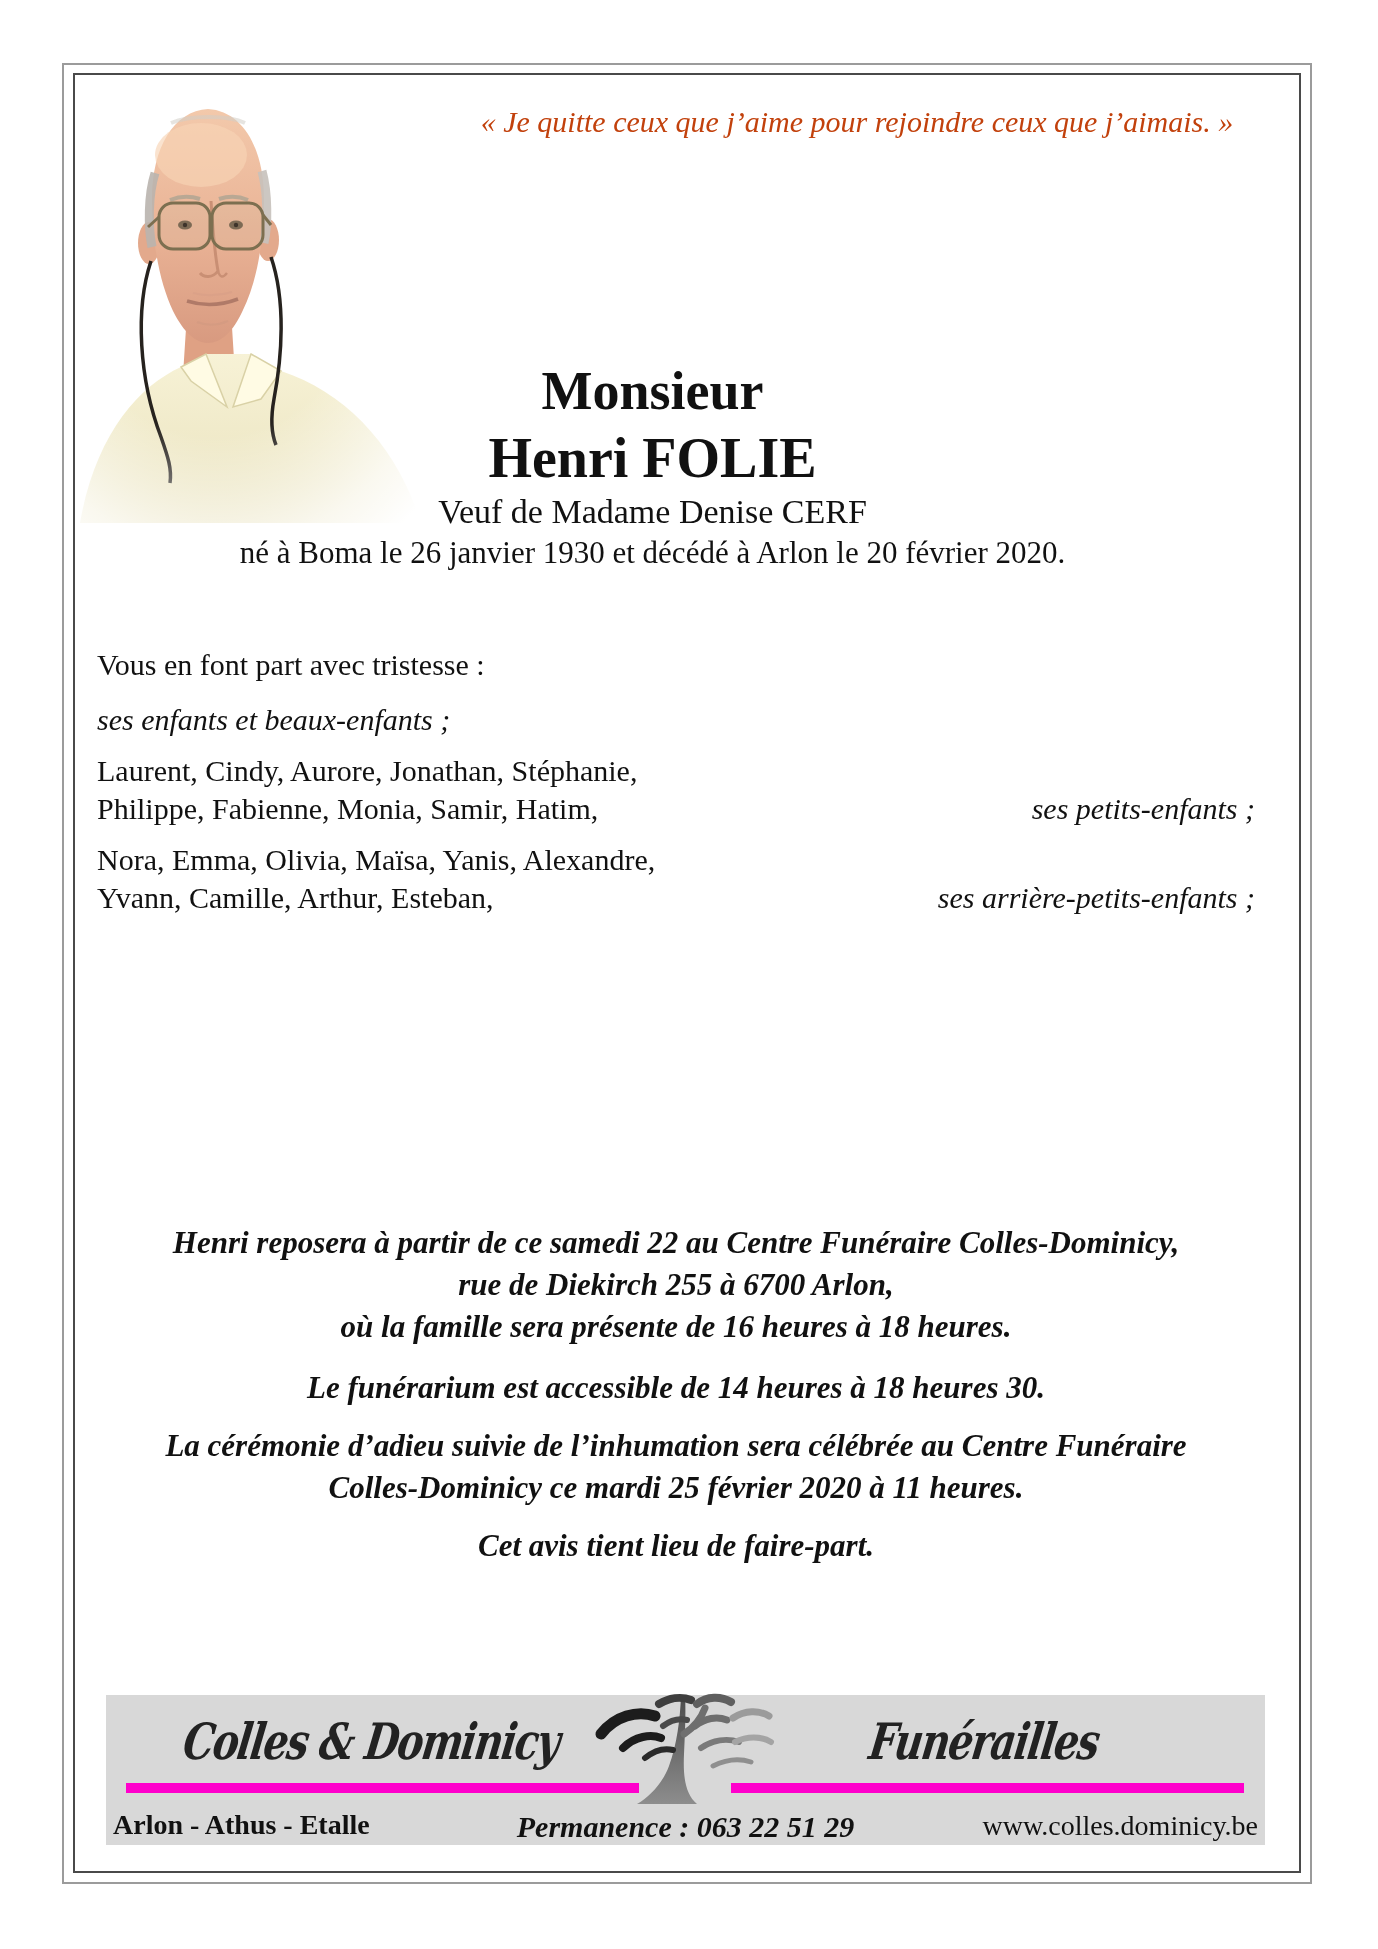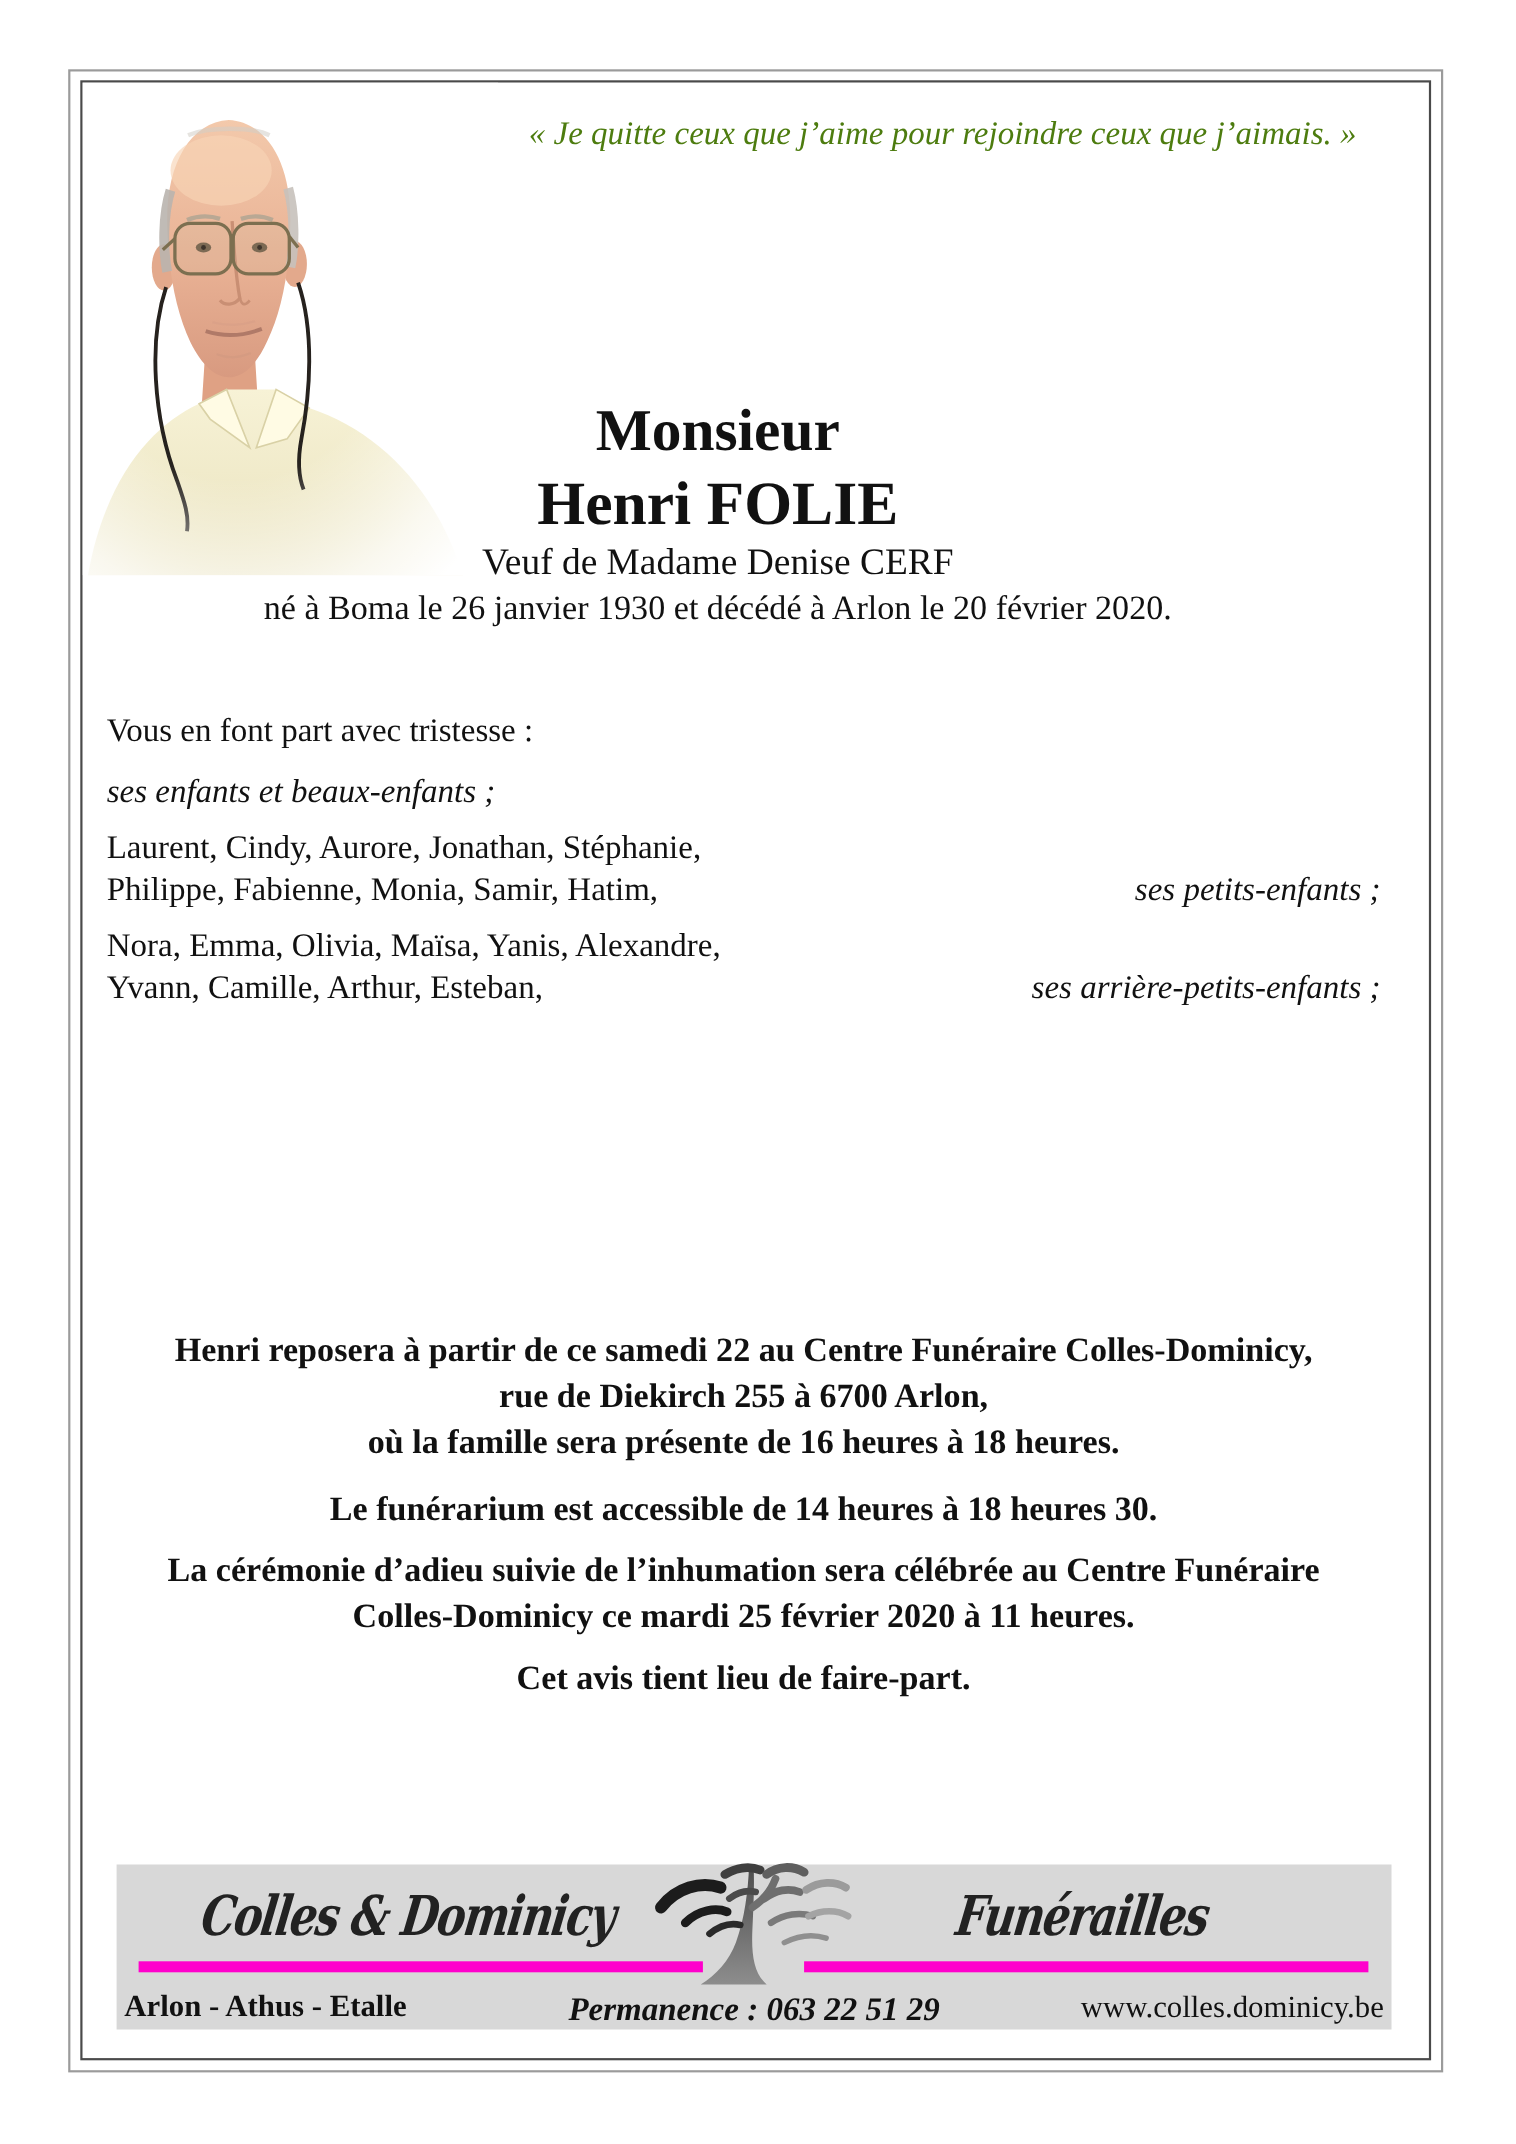--- a/index.html
+++ b/index.html
@@ -7,40 +7,40 @@
        font-family:"Liberation Serif","DejaVu Serif",serif;color:#111;}
   .border-outer{position:absolute;left:62px;top:63px;width:1246px;height:1817px;
        border:2px solid #9b9b9b;}
   .border-inner{position:absolute;left:9px;top:8px;right:9px;bottom:9px;
        border:2px solid #4a4a4a;}
   .content{position:absolute;inset:0;}
 
   .photo{position:absolute;left:0;top:0;width:378px;height:448px;}
 
   .quote{position:absolute;left:348px;right:8px;top:28px;text-align:center;
-       font-style:italic;font-size:30px;line-height:38px;color:#4d7c0f;}
+       font-style:italic;font-size:30px;line-height:38px;color:#c2410c;}
 
   .title-block{position:absolute;left:0;width:1155px;top:282px;text-align:center;}
   .t-prefix{font-weight:bold;font-size:54px;line-height:68px;}
   .t-name{font-weight:bold;font-size:56px;line-height:66px;}
   .t-widow{font-size:34px;line-height:42px;}
   .t-dates{font-size:31px;line-height:40px;}
 
   .family{position:absolute;left:22px;right:44px;top:571px;
        font-size:30px;line-height:38px;}
   .family .intro{margin:0 0 17px 0;}
   .group{display:flex;justify-content:space-between;align-items:flex-end;
        margin:0 0 13px 0;}
   .lines{white-space:pre-line;}
   .relation{font-style:italic;white-space:nowrap;}
   .closing{margin:0;}
 
   .notices{position:absolute;left:22px;right:44px;top:1131px;text-align:center;
        font-weight:bold;font-size:31px;line-height:42px;}
-  .notices p{margin:0;}
+  .notices p{margin:16px;font-style:italic;}
   .p-repose{margin-bottom:19px !important;}
   .p-funerarium{margin-bottom:13px !important;}
   .p-ceremony{margin-bottom:14px !important;}
   .p-thanks{margin-bottom:29px !important;}
 
   .band{position:absolute;left:31px;top:1620px;width:1159px;height:150px;
        background:#d8d8d8;}
   .script{position:absolute;top:20px;font-weight:bold;font-style:italic;
        font-size:50px;line-height:54px;color:#222;
        font-family:"DejaVu Serif","Liberation Serif",serif;

